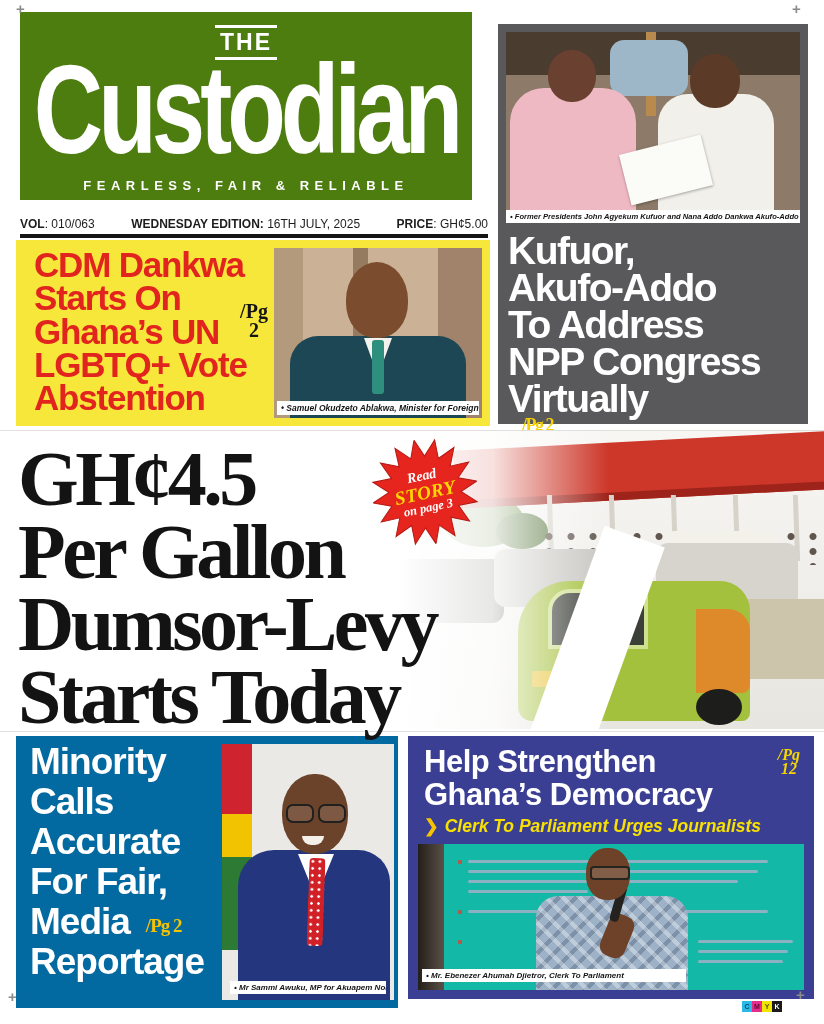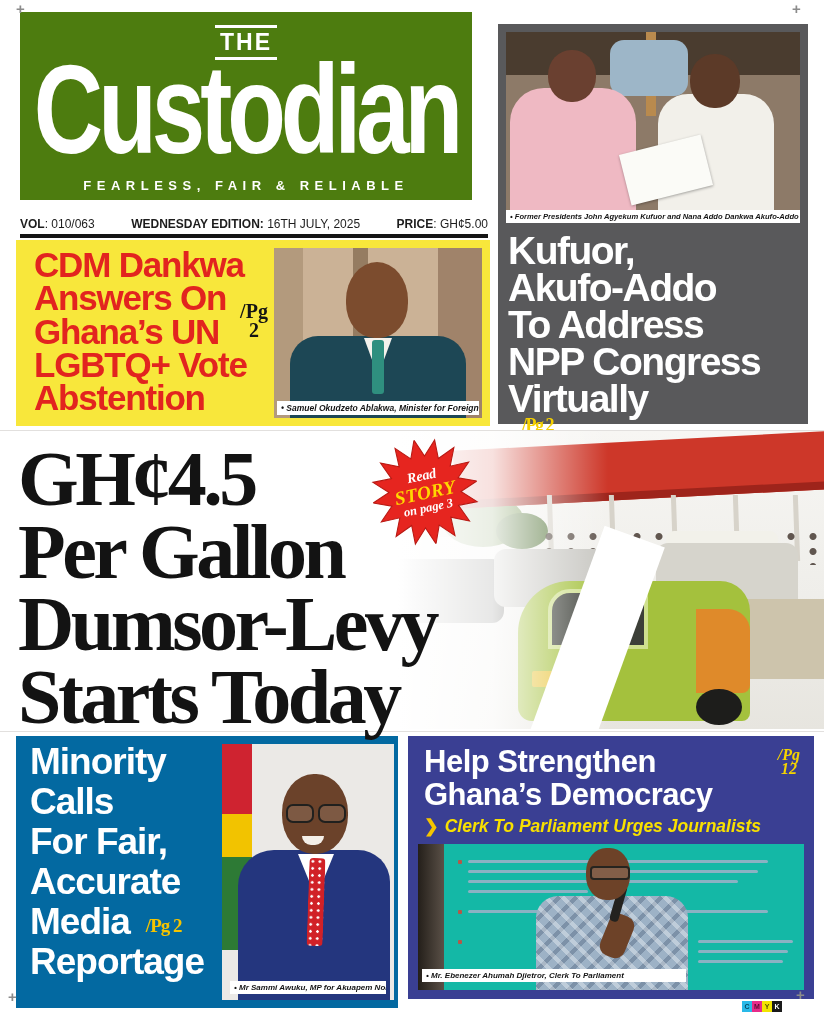--- a/index.html
+++ b/index.html
@@ -140,21 +140,21 @@
   </header>
   <div class="info-bar">
     <span><b>VOL</b><span>: 010/063</span></span>
     <span><b>WEDNESDAY EDITION:</b><span> 16TH JULY, 2025</span></span>
     <span><b>PRICE</b><span>: GH¢5.00</span></span>
   </div>
 
   <section class="panel-lgbtq">
     <h2 class="lgbtq-headline" style="margin:0;">
       <span>CDM Dankwa</span>
-      <span>Answers On</span>
+      <span>Starts On</span>
       <span>Ghana’s UN</span>
       <span>LGBTQ+ Vote</span>
       <span>Abstention</span>
     </h2>
     <div class="lgbtq-pageref pageref">
       <span>/Pg</span>
       <span>2</span>
     </div>
     <figure class="photo-ablakwa" style="margin:0;">
       <div class="abl-body"></div>
@@ -229,22 +229,22 @@
         <span class="burst-l2">STORY</span>
         <span class="burst-l3">on page 3</span>
       </div>
     </div>
   </section>
 
   <section class="panel-minority">
     <h2 class="min-headline" style="margin:0;">
       <span class="ln">Minority</span>
       <span class="ln">Calls</span>
+      <span class="ln">Accurate</span>
       <span class="ln">For Fair,</span>
-      <span class="ln">Accurate</span>
       <span class="min-media-row">
         <span>Media</span>
         <span class="min-pageref pageref">/Pg 2</span>
       </span>
       <span class="ln">Reportage</span>
     </h2>
     <figure class="photo-awuku" style="margin:0;">
       <div class="awk-flag"></div>
       <div class="awk-body"></div>
       <div class="awk-shirt"></div>

